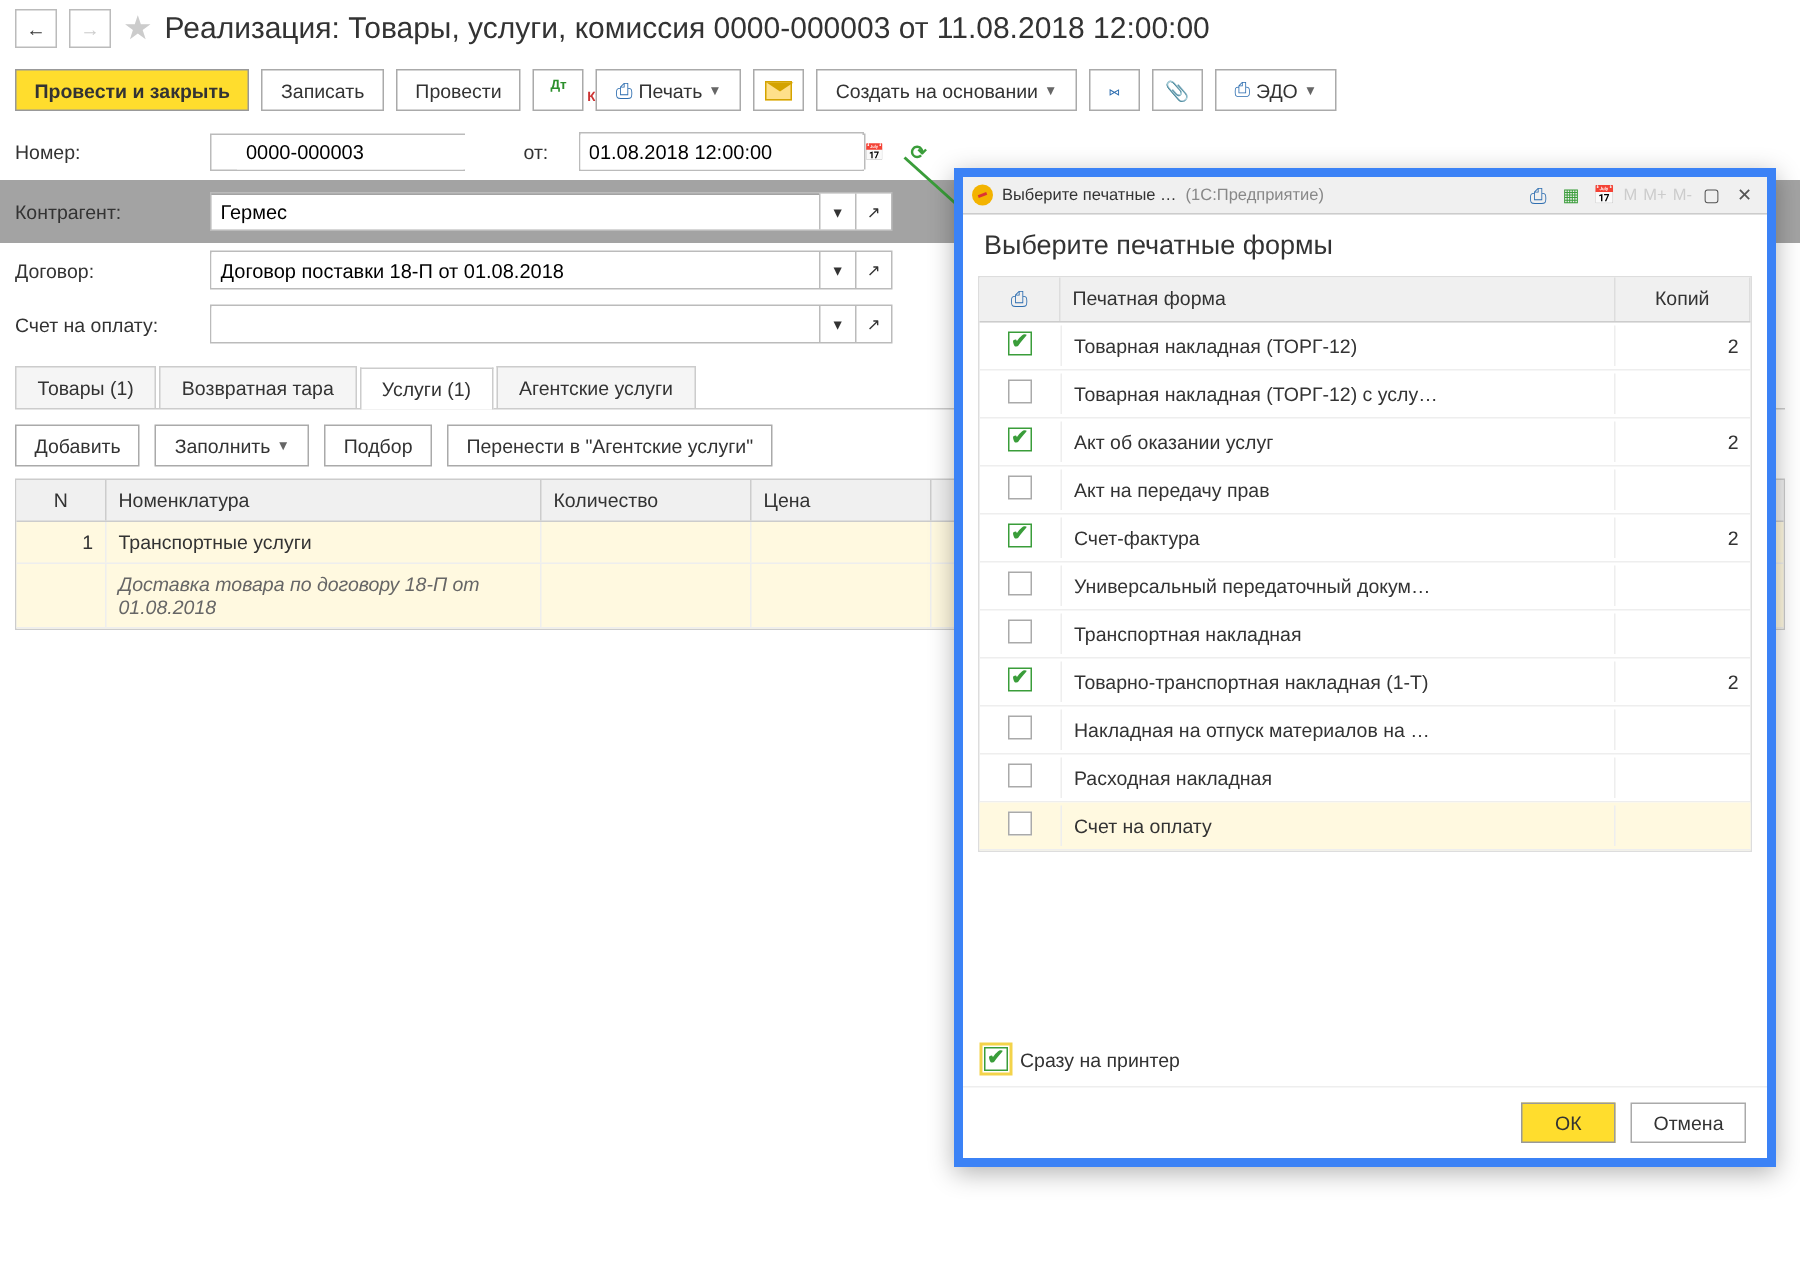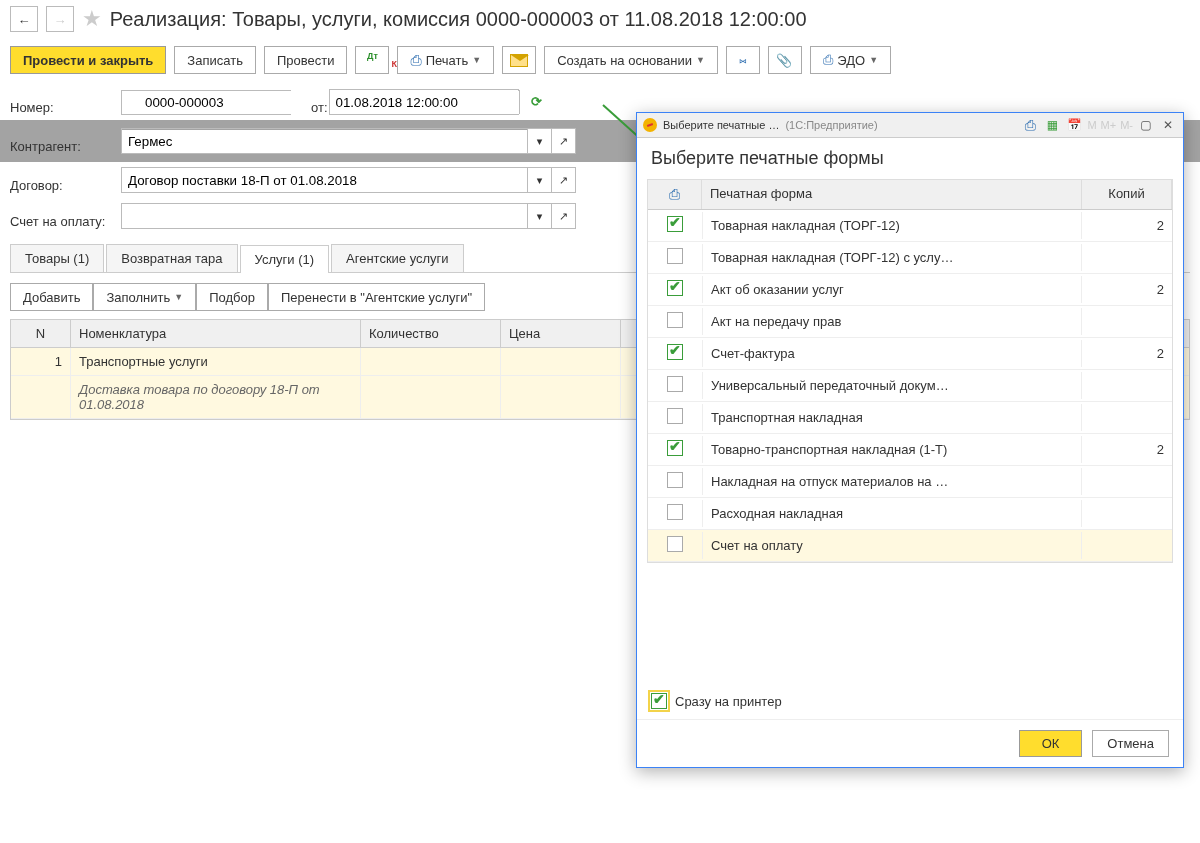--- a/index.html
+++ b/index.html
@@ -7,46 +7,46 @@
   .topbar { display: flex; align-items: center; padding: 6px 10px; gap: 8px; }
   .nav-btn { border: 1px solid #bbb; background: #fff; width: 28px; height: 26px; display: flex; align-items: center; justify-content: center; cursor: pointer; }
   .nav-btn.disabled { color: #ccc; }
   .star { color: #ccc; font-size: 22px; }
   .page-title { font-size: 20px; font-weight: 500; color: #333; }
   .toolbar { display: flex; align-items: center; gap: 8px; padding: 8px 10px; flex-wrap: wrap; }
   .btn { border: 1px solid #aaa; background: #fff; padding: 5px 12px; cursor: pointer; display: flex; align-items: center; gap: 4px; height: 28px; }
   .btn.primary { background: #ffdd2d; border-color: #999; font-weight: bold; color: #333; }
   .btn-ic { border: 1px solid #aaa; background: #fff; width: 34px; height: 28px; display: flex; align-items: center; justify-content: center; cursor: pointer; }
   .drop-ar { font-size: 9px; color: #666; }
-  .form-row { display: flex; align-items: flex-end; padding: 5px 10px; gap: 1px; }
+  .form-row { display: flex; align-items: center; padding: 5px 10px; gap: 20px; }
   .form-label { width: 110px; color: #333; }
   .input-group { display: flex; align-items: center; border: 1px solid #bbb; }
   .input-group input { border: none; padding: 4px 6px; outline: none; }
   .inp-btn { border: none; border-left: 1px solid #bbb; background: #fff; width: 24px; height: 24px; display: flex; align-items: center; justify-content: center; cursor: pointer; font-size: 11px; }
   .row-kontragent { background: #a3a3a3; padding: 8px 10px; }
   .tabs { display: flex; border-bottom: 1px solid #ccc; margin: 10px 10px 0 10px; }
   .tab { padding: 6px 14px; border: 1px solid #ccc; border-bottom: none; background: #f5f5f5; margin-right: 2px; cursor: pointer; }
   .tab.active { background: #fff; position: relative; top: 1px; }
-  .subtools { display: flex; padding: 10px 10px 8px 10px; }
+  .subtools { display: flex; gap: 10px; padding: 10px 10px 8px 10px; }
   .table { border: 1px solid #ccc; margin: 0 10px; }
   .table-header { display: flex; background: #f0f0f0; border-bottom: 1px solid #ccc; }
   .th { padding: 6px 8px; border-right: 1px solid #ccc; }
   .th-n { width: 60px; text-align: center; }
   .th-nom { width: 290px; }
   .th-qty { width: 140px; }
   .th-price { width: 120px; }
   .table-row { display: flex; background: #fff9e0; border-bottom: 1px solid #eee; }
   .td { padding: 6px 8px; border-right: 1px solid #eee; }
   .td-n { width: 60px; text-align: right; }
   .td-nom { width: 290px; }
   .td-qty { width: 140px; }
   .td-price { width: 120px; }
   .table-row.desc { font-style: italic; color: #666; }
   
-  .dialog { position: absolute; left: 636px; top: 112px; width: 548px; background: #fff; border: 1px solid #3b82f6; box-shadow: 0 4px 16px rgba(0,0,0,.3); }
+  .dialog { position: absolute; left: 636px; top: 112px; width: 548px; background: #fff; border: 6px solid #3b82f6; box-shadow: 0 4px 16px rgba(0,0,0,.3); }
   .dlg-titlebar { display: flex; align-items: center; justify-content: space-between; background: #f0f0f0; border-bottom: 1px solid #ccc; padding: 3px 6px; font-size: 11px; }
   .dlg-tb-left { display: flex; align-items: center; gap: 6px; }
   .dlg-tb-right { display: flex; align-items: center; gap: 4px; }
   .dlg-tb-ic { width: 18px; height: 18px; display: flex; align-items: center; justify-content: center; font-size: 12px; color: #555; cursor: pointer; }
   .dlg-header { font-size: 18px; font-weight: 500; padding: 10px 14px; }
   .print-table { border: 1px solid #ddd; margin: 0 10px; }
   .pt-head { display: flex; background: #f0f0f0; border-bottom: 1px solid #ccc; }
   .pt-h { padding: 6px 8px; border-right: 1px solid #ddd; }
   .pt-h-ic { width: 54px; text-align: center; }
   .pt-h-form { flex: 1; }

